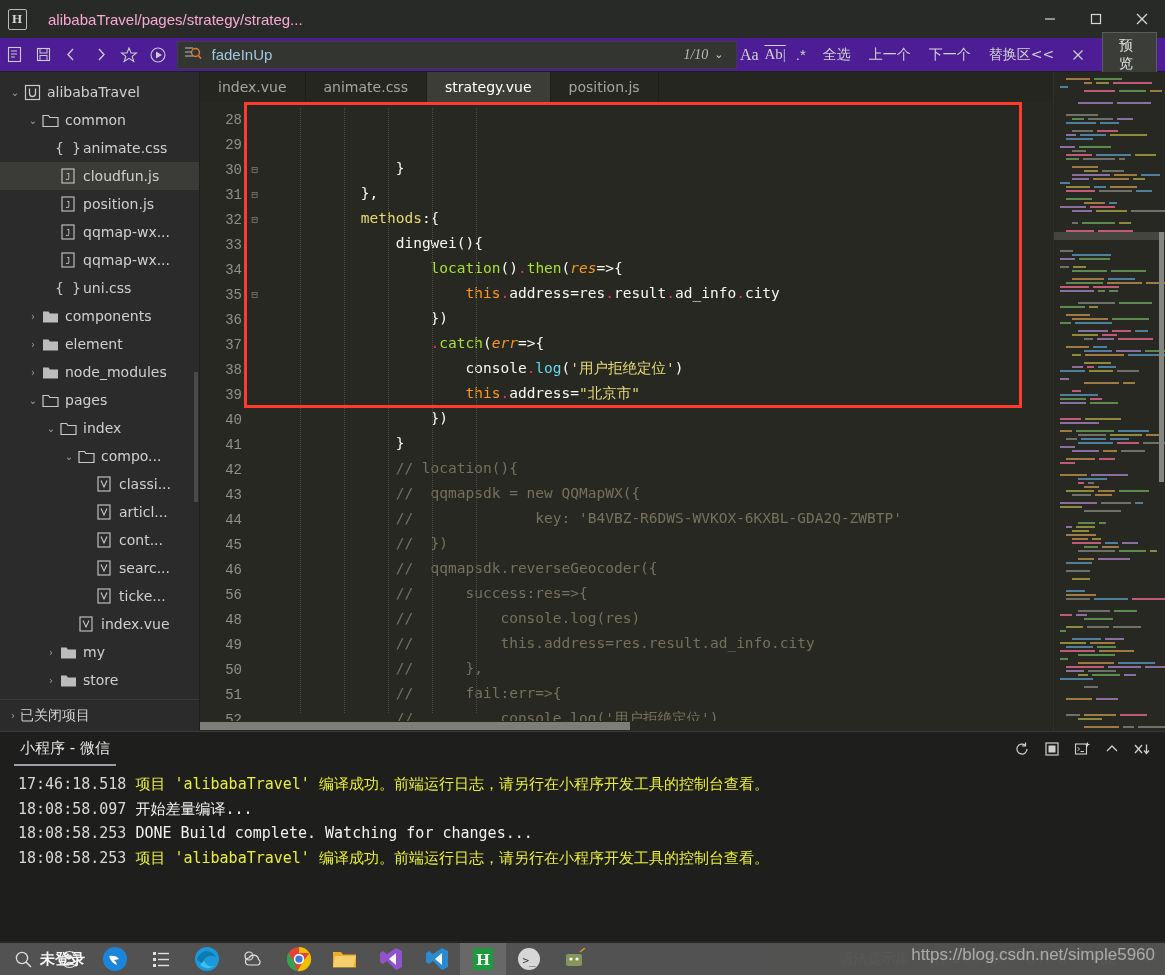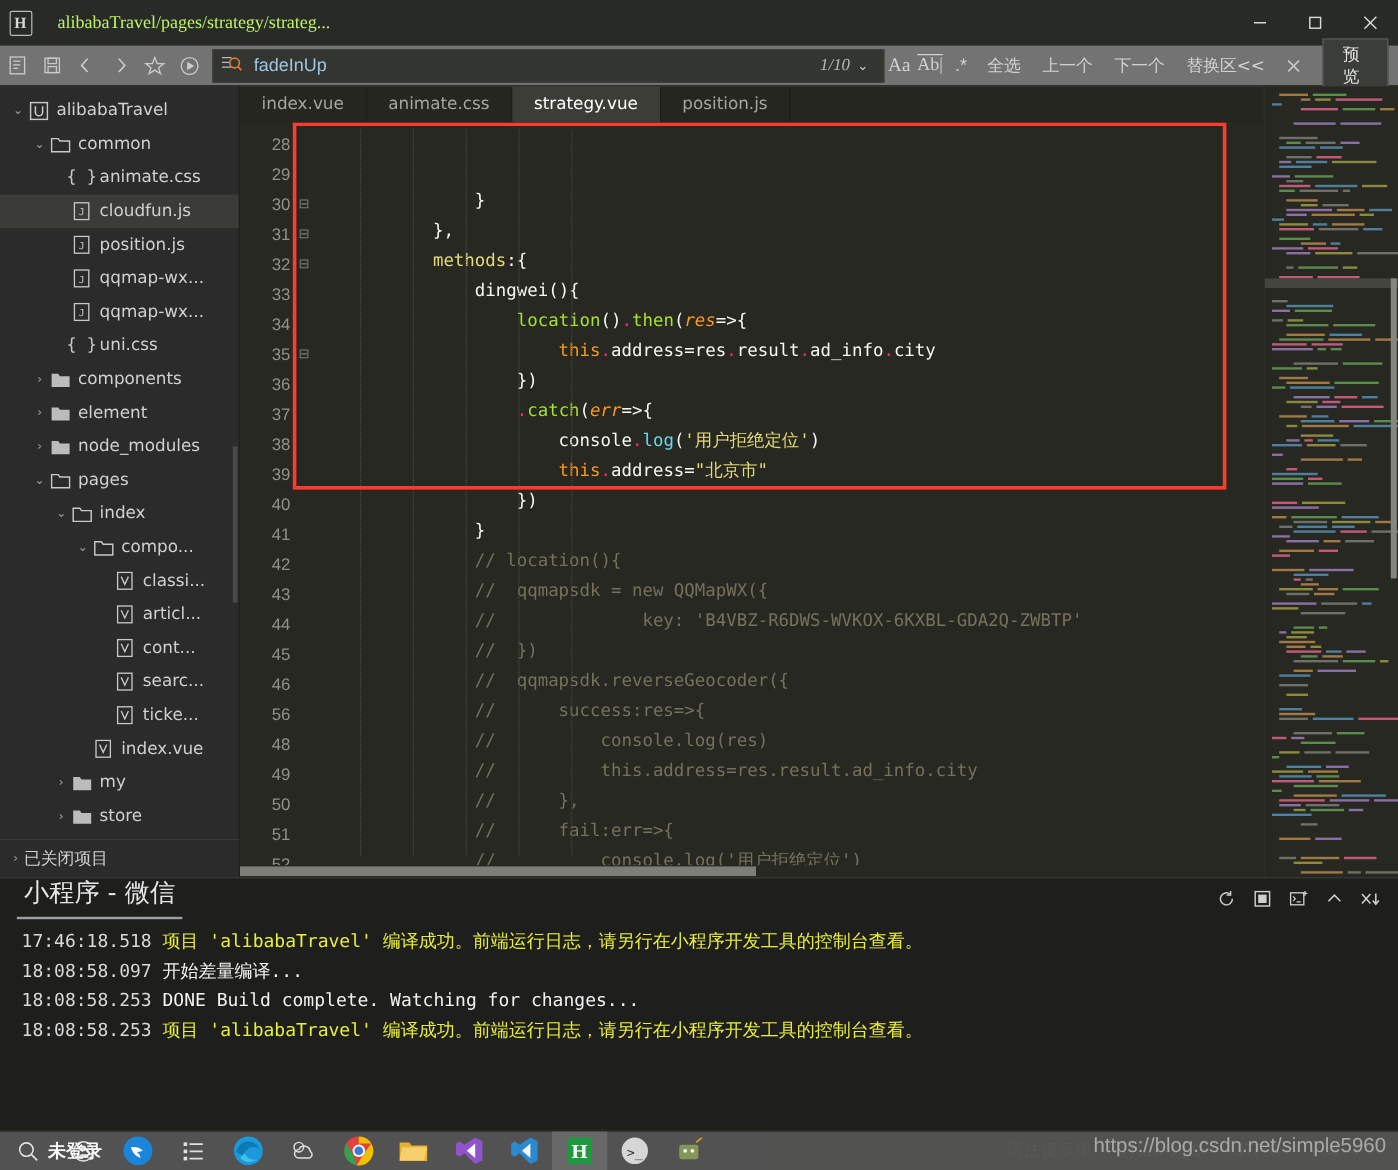--- a/index.html
+++ b/index.html
@@ -26,32 +26,32 @@
     display:flex;align-items:center;justify-content:center;
     font-size:13px;color:#d7d7d7;font-family:"Liberation Serif",serif;font-weight:bold;
   }
   .menu { display:flex; align-items:center; }
   .menu-item {
     padding:4px 9px; font-size:15px; color:#d2d2d2; white-space:nowrap;
     font-family:"DejaVu Sans", sans-serif;
   }
   .menu-item u { text-decoration:underline; }
   .win-title {
-    margin-left:14px; font-size:15px; color:#bef264; white-space:nowrap;
-    font-family:Liberation Serif, serif;
+    margin-left:14px; font-size:15px; color:#f9a8d4; white-space:nowrap;
+    font-family:Liberation Sans, sans-serif;
   }
   .win-btns { position:absolute; right:0; top:0; height:38px; display:flex; }
   .win-btn {
     width:46px; height:38px; display:flex; align-items:center; justify-content:center;
     color:#d8d8d8;
   }
 
   
   .toolbar {
-    height:34px; background:#737373; display:flex; align-items:center;
+    height:34px; background:#4c1d95; display:flex; align-items:center;
     border-bottom:1px solid #1f211f; position:relative;
   }
   .tb-ico {
     width:38px; height:34px; display:flex; align-items:center; justify-content:center;
     color:#cbcbcb;
   }
   .find-wrap{
     display:flex;align-items:center;background:#333531;height:28px;
     margin-left:4px;padding:0 6px;min-width:560px;flex:0 0 auto;
     border:1px solid #3c3f3b;
@@ -108,21 +108,21 @@
     display:flex;align-items:center;padding:0 18px;font-size:14px;color:#a6a6a0;
     background:#252620;border-right:1px solid #1d1e19;font-family:"DejaVu Sans",sans-serif;
     white-space:nowrap;
   }
   .tab.active{ background:#3c3d37; color:#ffffff; }
 
   .code-wrap{ flex:1; display:flex; position:relative; overflow:hidden; background:#272822; }
   .gutter{
     width:46px; flex:0 0 46px; background:#272822; text-align:right;
     padding-top:6px; color:#90918b; font-size:14px;
-    font-family:Liberation Sans, sans-serif; user-select:none;
+    font-family:Liberation Mono, monospace; user-select:none;
   }
   .gnum{ height:25px; line-height:25px; padding-right:4px; position:relative; }
   .fold{ position:absolute; right:-12px; top:0; color:#7d7e78; font-size:11px; line-height:25px;}
   .code{
     flex:1; position:relative; padding-top:6px; overflow:hidden;
     font-family:"DejaVu Sans Mono", monospace; font-size:14.5px; white-space:pre;
     color:#f8f8f2;
   }
   .cline{ height:25px; line-height:25px; padding-left:10px; }
   .ind-guides{ position:absolute; top:0; left:0; bottom:0; width:100%; pointer-events:none;}
@@ -158,21 +158,21 @@
   .mm{ position:absolute; height:2px; }
   .mm-sel{ position:absolute; left:0; right:0; height:8px; background:#44453f; }
   .mm-scroll{ position:absolute; right:1px; width:5px; background:#85867f; }
 
   
   .console{
     height:210px; background:#1e1f1c; border-top:1px solid #3a3a37; position:relative;
   }
   .ctabs{ height:34px; display:flex; align-items:flex-end; padding-left:14px; }
   .ctab{
-    font-size:21px;color:#e6e6e6;padding:3px 6px 6px 6px;
+    font-size:15px;color:#e6e6e6;padding:3px 6px 6px 6px;
     border-bottom:2px solid #9aa0a6;font-family:"DejaVu Sans",sans-serif;
   }
   .cicons{ position:absolute; right:8px; top:4px; display:flex; }
   .cicon{ width:30px;height:26px;display:flex;align-items:center;justify-content:center;color:#cfcfcf;}
   .clog{ padding:6px 0 0 18px; font-family:"DejaVu Sans Mono", monospace; font-size:15px; }
   .lrow{ height:24.5px; line-height:24.5px; white-space:nowrap; }
   .ts{ color:#d8d8d8; }
   .yel{ color:#e8ee3a; }
   .wht{ color:#f2f2f2; }
 

